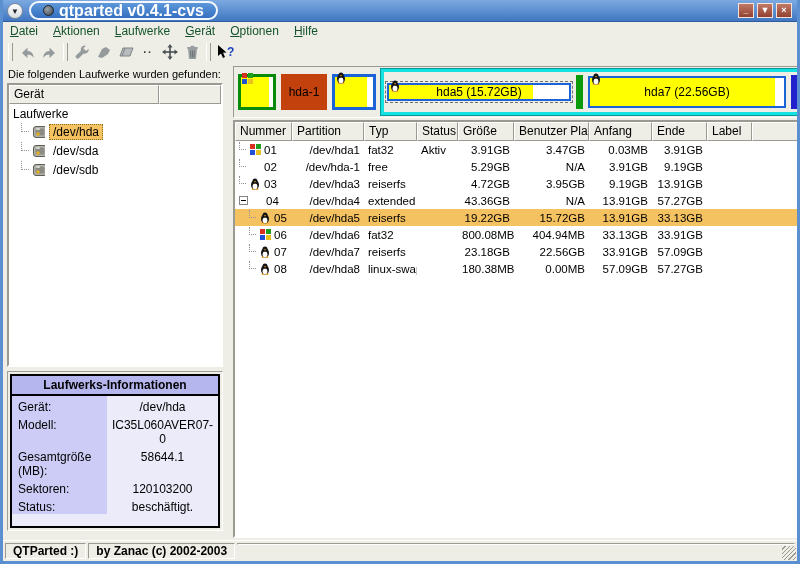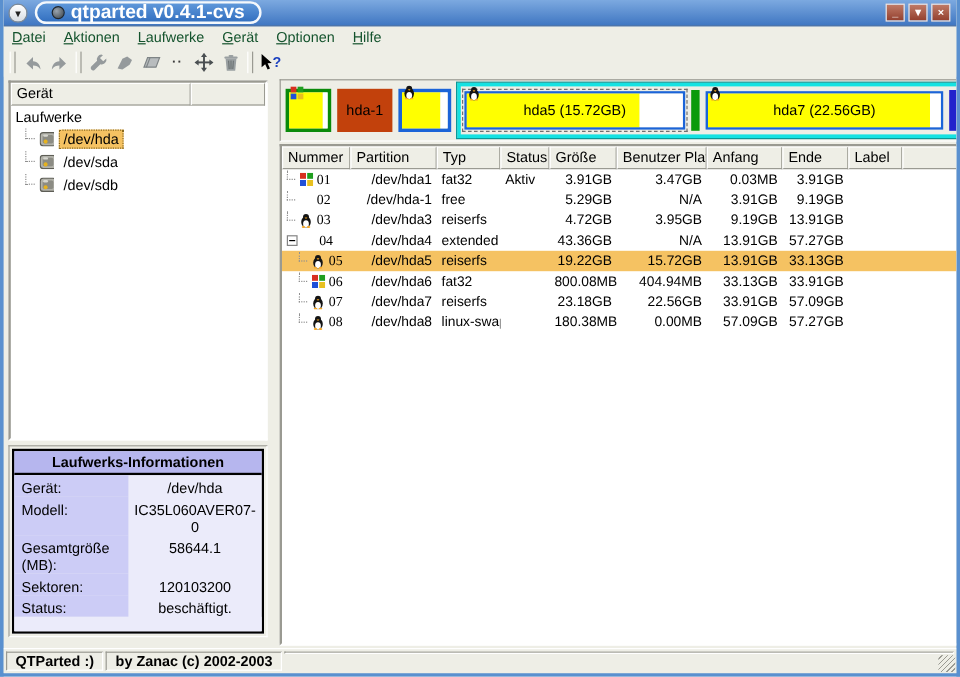--- a/index.html
+++ b/index.html
@@ -74,41 +74,41 @@
             display:flex; align-items:center; padding:0 4px; gap:5px; margin-bottom:2px; }
   .pseg{ position:relative; height:36px; display:flex; }
   .pseg .fill{ flex:1; background:#ffff00; }
   .pseg .free{ background:#ffffff; }
   .seg-hda1{ width:38px; border:3px solid #0a8a0a; }
   .seg-free{ width:46px; height:36px; background:#c2410c; display:flex; align-items:center; justify-content:center;
              font-size:12px; color:#000; }
   .seg-hda3{ width:44px; border:3px solid #1b64d8; }
   .seg-ext{ flex:1; height:46px; border:3px solid #14e2e2; outline:1px solid #0a9898; display:flex; align-items:center;
             padding:0 3px; gap:5px; background:#eeeee6; }
-  .seg-hda5{ width:184px; height:32px; border:2px solid #1b64d8; outline:1px dashed #707070; outline-offset:1px; }
+  .seg-hda5{ width:184px; height:18px; border:2px solid #1b64d8; outline:1px dashed #707070; outline-offset:1px; }
   .seg-hda7{ width:198px; height:32px; border:2px solid #1b64d8; }
   .seg-bar{ width:7px; height:34px; }
   .bar-green{ background:#0a9a0a; }
   .bar-blue{ background:#2222cc; }
   .pseg .seg-label{ position:absolute; left:0; right:0; top:50%; transform:translateY(-50%); text-align:center;
                     font-size:12px; color:#000; }
   .corner-icon{ position:absolute; top:-7px; left:1px; }
 
   
   .ptable{ flex:1; background:#fff; border:2px solid; border-color:#9a9a92 #ffffff #ffffff #9a9a92; overflow:hidden;
            font-size:11.5px; }
   .thead,.trow{ display:grid; grid-template-columns:57px 72px 53px 41px 56px 75px 63px 55px 45px 1fr; }
   .thead{ height:19px; }
   .thead .hc{ border:1px solid; border-color:#ffffff #9a9a92 #9a9a92 #ffffff; background:#eeeee6; padding:1px 4px;
               font-size:12px; white-space:nowrap; overflow:hidden; }
   .trow{ height:17px; align-items:center; }
   .trow.selected{ background:#f5c262; }
   .cell{ padding:0 4px; white-space:nowrap; overflow:hidden; color:#000; }
   .cell.r{ text-align:right; }
-  .numcell{ display:flex; align-items:center; gap:3px; padding-left:4px;font-family:Liberation Serif, serif; }
+  .numcell{ display:flex; align-items:center; gap:3px; padding-left:4px; }
   .numcell .stub{ width:7px; height:8px; border-left:1px dotted #909090; border-bottom:1px dotted #909090; margin-bottom:7px; flex:0 0 7px;}
   .numcell.child{ padding-left:14px; }
   .expander{ width:9px; height:9px; border:1px solid #848484; background:#fff; position:relative; flex:0 0 9px; }
   .expander::after{ content:""; position:absolute; left:1px; right:1px; top:3px; border-top:1px solid #000; }
   .icon-slot{ width:12px; flex:0 0 12px; display:flex; justify-content:center; }
 
   
   .statusbar{ flex:0 0 21px; border-top:1px solid #fff; display:flex; align-items:flex-start; background:#eeeee6;
               padding:2px 2px 2px 2px; gap:2px; position:relative; }
   .sb-sec{ border:1px solid; border-color:#9a9a92 #ffffff #ffffff #9a9a92; padding:0 7px; font-size:12px;
@@ -201,20 +201,21 @@
       <svg width="18" height="16">
           <polygon points="2,1 2,12 5,9.5 7,14 9,13 7,8.8 10.5,8.5" fill="#000"></polygon>
           <text x="11" y="12" font-size="12" font-weight="bold" fill="#1a3fbf" font-family="Liberation Sans, sans-serif">?</text>
         </svg>
     </div>
   </div>
 
   <div class="content">
 
     <div class="left-col">
+      <div class="found-label">Die folgenden Laufwerke wurden gefunden:</div>
 
       <div class="tree">
         <div class="tree-head">
           <div class="hcell first">Gerät</div>
           <div class="hcell rest"></div>
         </div>
         <div class="tree-body">
           <div class="tree-root">Laufwerke</div>
 
           <div class="tree-item selected">

